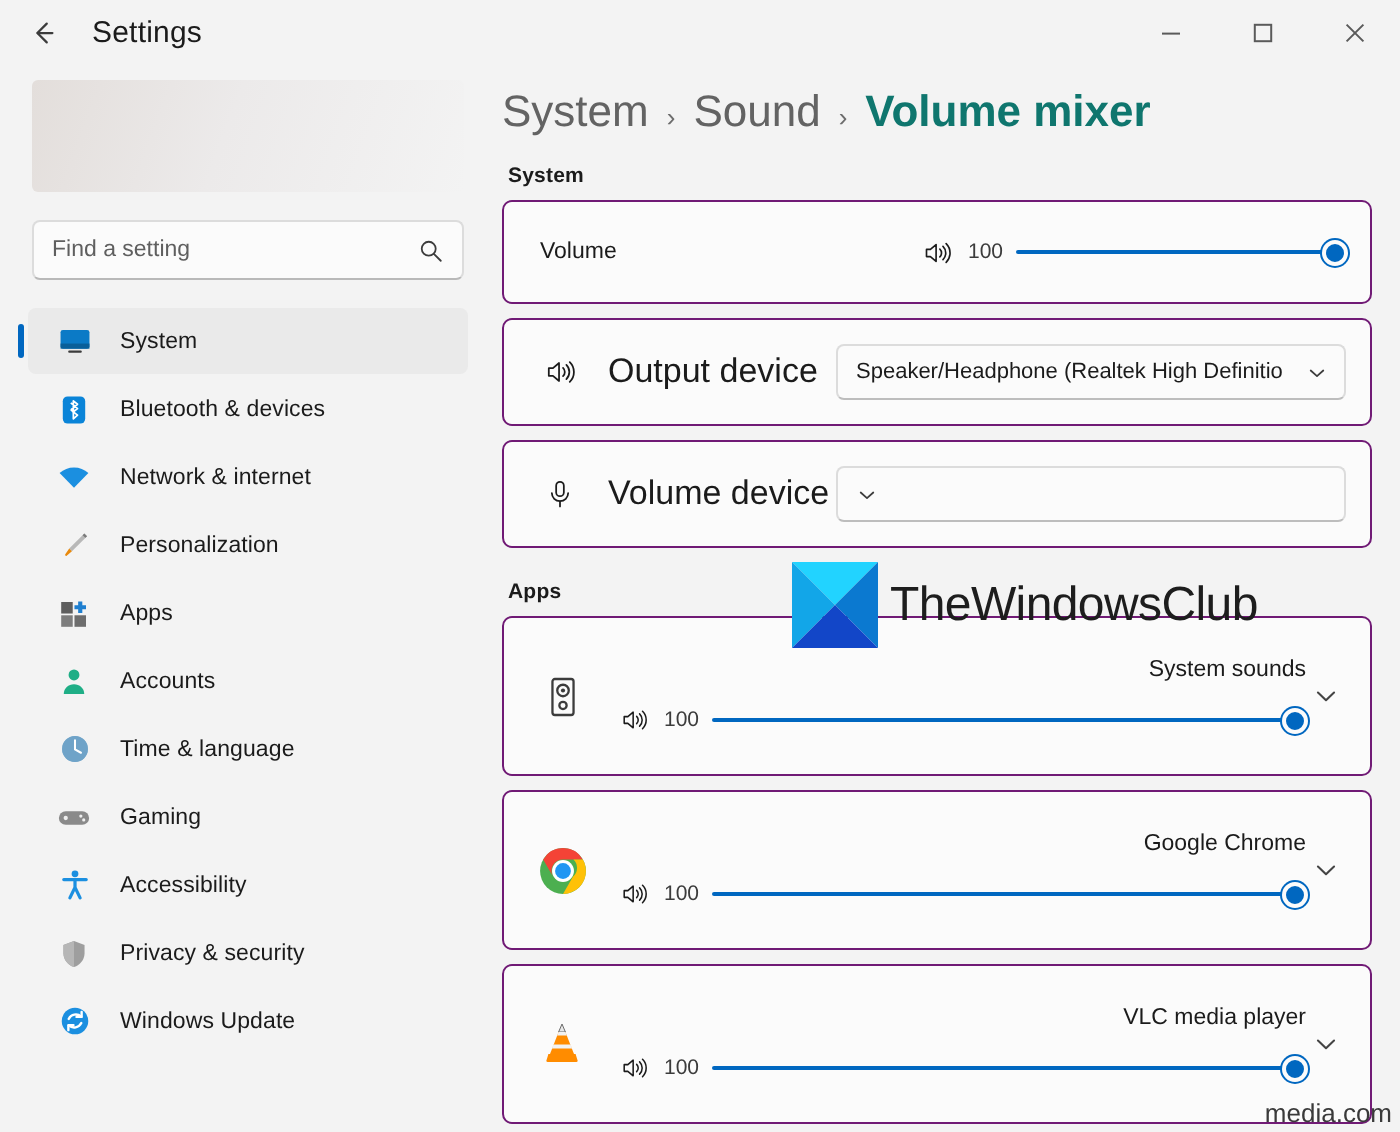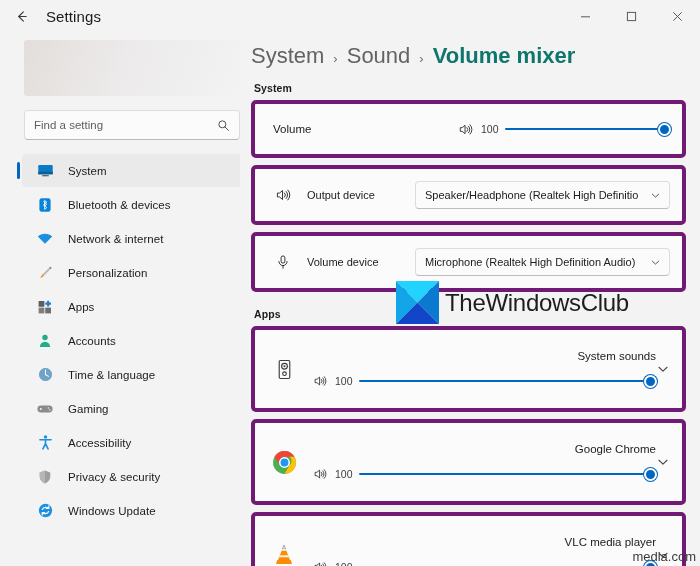--- a/index.html
+++ b/index.html
@@ -23,21 +23,21 @@
   .app-title { font-size: 15px; color: #1b1b1b; margin-left: 8px; letter-spacing: .1px; }
   .win-controls { margin-left: auto; display: flex; height: 32px; }
   .win-btn {
     width: 46px; height: 32px; display: flex; align-items: center;
     justify-content: center; color: #5a5a5a;
   }
   .win-btn svg { display: block; }
 
   
   .sidebar {
-    position: absolute; top: 32px; left: 12px; width: 240px; height: 534px;
+    position: absolute; top: 32px; left: 4px; width: 240px; height: 534px;
     background: #f3f3f3;
   }
   .profile-block {
     margin: 8px 12px 0 12px; height: 56px; border-radius: 3px;
     background: linear-gradient(110deg,#e3dedb 0%,#eceaea 45%,#f3f3f3 100%);
   }
   .search-wrap { padding: 14px 12px 6px 12px; }
   .search-box {
     height: 30px; border: 1px solid #dcdcdc; border-bottom-color: #b9b9b9;
     background: #fbfbfb; border-radius: 4px;
@@ -72,21 +72,21 @@
   .crumb.current { color: #0f766e; font-weight: bold; }
   .crumb-sep { font-size: 13px; color: #6d6d6d; margin: 0 9px; }
 
   .section-label {
     font-size: 10.5px; font-weight: bold; color: #1b1b1b;
     margin: 13px 0 6px 3px; letter-spacing: .1px;
   }
   .section-label.apps { margin-top: 16px; }
 
   .card {
-    background: #fbfbfb; border: 4px solid #701a75; border-radius: 5px;
+    background: #fbfbfb; border: 1px solid #701a75; border-radius: 5px;
     margin-bottom: 7px; position: relative;
   }
 
   
   .row-volume { height: 50px; display: flex; align-items: center; padding: 0 12px 0 18px; }
   .row-volume .lbl { font-size: 11.5px; color: #1b1b1b; }
   .vol-right { margin-left: auto; display: flex; align-items: center; }
   .spk { color: #1b1b1b; display: flex; margin-right: 8px; }
   .vnum { font-size: 10.5px; color: #3c3c3c; width: 24px; }
 
@@ -95,21 +95,21 @@
   .slider .track { height: 2.5px; background: #0067c0; border-radius: 2px; }
   .slider .knob {
     position: absolute; right: -1px; width: 13px; height: 13px;
     border-radius: 50%; background: #0067c0;
     border: 2.5px solid #fbfbfb; box-shadow: 0 0 0 1px #0067c0;
   }
 
   
   .row-device { height: 52px; display: flex; align-items: center; padding: 0 12px 0 16px; }
   .dev-ico { width: 24px; display: flex; justify-content: center; color: #1b1b1b; margin-right: 12px; }
-  .dev-lbl { font-size: 11px; color: #1b1b1b; }
+  .dev-lbl { font-size: 17px; color: #1b1b1b; }
   .combo {
     margin-left: auto; width: 255px; height: 28px; background: #fbfbfb;
     border: 1px solid #dcdcdc; border-bottom-color: #bdbdbd; border-radius: 4px;
     display: flex; align-items: center; padding: 0 8px 0 9px;
   }
   .combo .txt {
     font-size: 11px; color: #1b1b1b; flex: 1; white-space: nowrap;
     overflow: hidden;
   }
   .combo .chev { color: #3c3c3c; display: flex; }
@@ -363,21 +363,20 @@
       <div class="row-device">
         <span class="dev-ico">
           <svg width="16" height="16" viewBox="0 0 20 20" fill="none">
             <rect x="7.6" y="2.4" width="4.8" height="9" rx="2.4" stroke="#1b1b1b" stroke-width="1.1"></rect>
             <path d="M4.9 9.4a5.1 5.1 0 0010.2 0" stroke="#1b1b1b" stroke-width="1.1" stroke-linecap="round"></path>
             <path d="M10 14.6v3.2" stroke="#1b1b1b" stroke-width="1.1" stroke-linecap="round"></path>
           </svg>
         </span>
         <span class="dev-lbl">Volume device</span>
         <span class="combo">
-          <span class="txt">Microphone (Realtek High Definition Audio)</span>
           <span class="chev">
             <svg width="11" height="11" viewBox="0 0 14 14" fill="none">
               <path d="M3 5.4L7 9l4-3.6" stroke="#3c3c3c" stroke-width="1.1" stroke-linecap="round" stroke-linejoin="round"></path>
             </svg>
           </span>
         </span>
       </div>
     </div>
 
     <div class="section-label apps">Apps</div>

